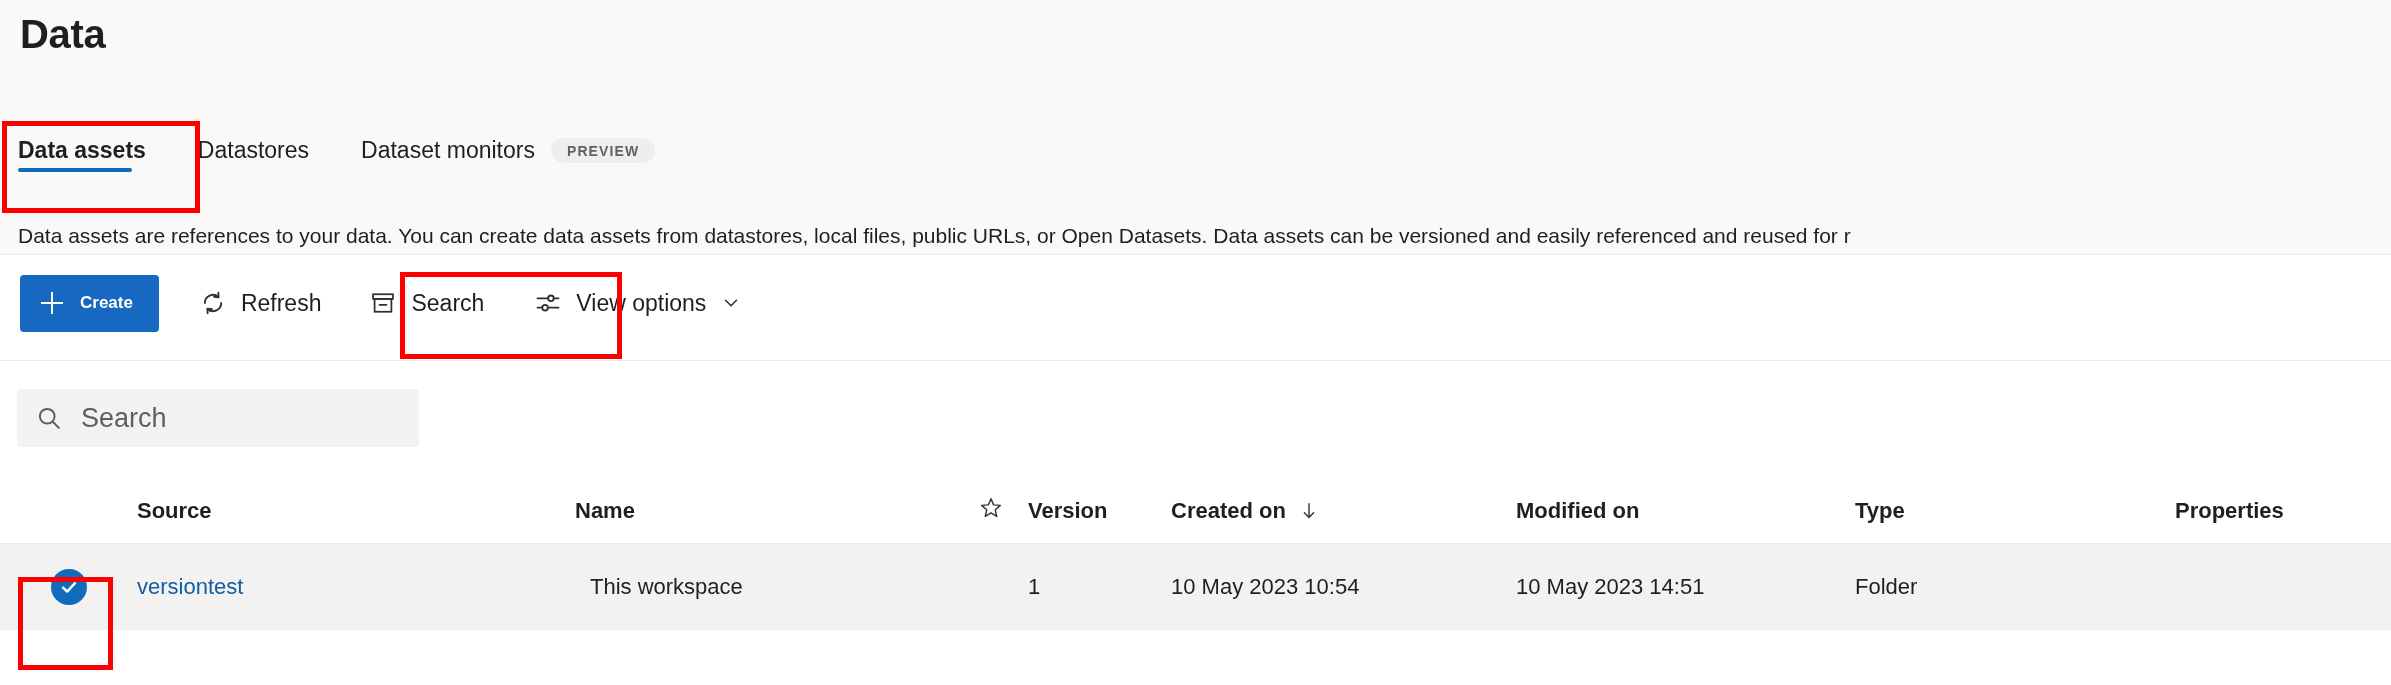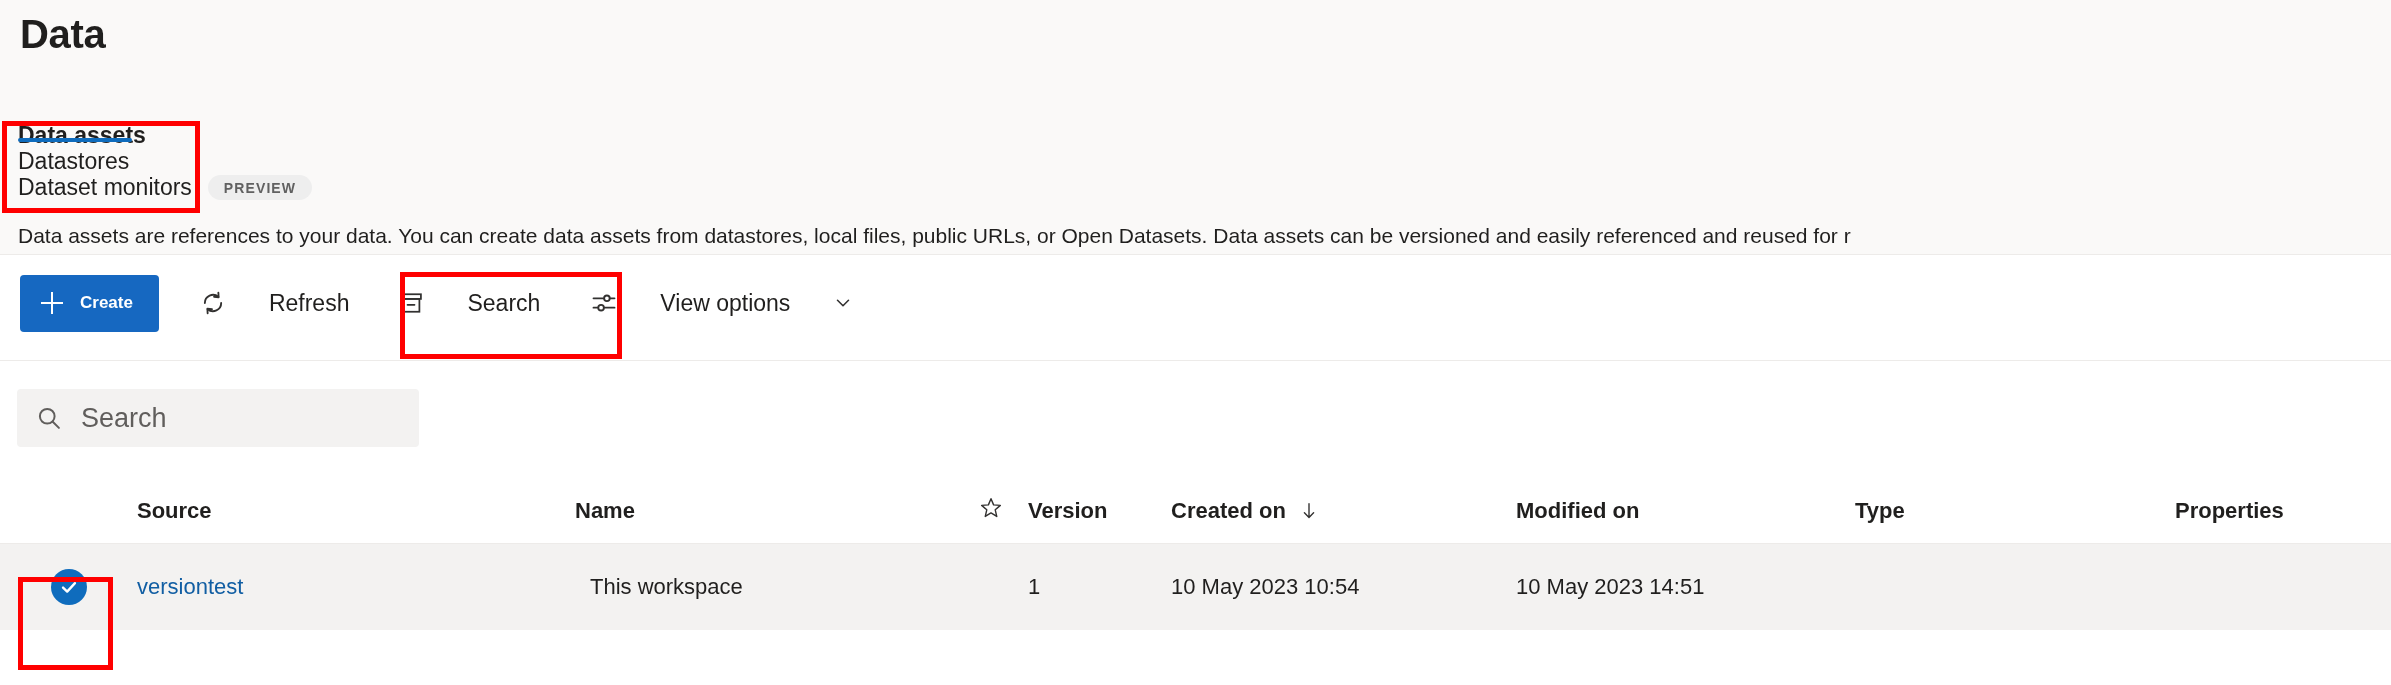--- a/index.html
+++ b/index.html
@@ -38,21 +38,20 @@
   }
 
   
   .tabs {
     position: absolute;
     left: 18px;
     top: 122px;
     display: flex;
     align-items: flex-start;
     height: 78px;
-    flex-direction: column;
   }
   .tab {
     position: relative;
     display: flex;
     align-items: center;
     height: 56px;
     margin-right: 52px;
     cursor: pointer;
     white-space: nowrap;
   }
@@ -132,21 +131,20 @@
   .cmd-btn {
     display: flex;
     align-items: center;
     height: 57px;
     padding: 0 16px;
     font-size: 23px;
     color: #201f1e;
     cursor: pointer;
     white-space: nowrap;
     background: transparent;
-    gap: 28px;
   }
   .cmd-btn .cmd-icon {
     display: inline-flex;
     align-items: center;
     justify-content: center;
     margin-right: 14px;
   }
   .cmd-btn .chev {
     margin-left: 14px;
     display: inline-flex;
@@ -426,20 +424,21 @@
       </div>
 
       <div class="cell col-name">
         <a class="asset-link" href="#">versiontest</a>
       </div>
 
       <div class="cell col-source">This workspace</div>
       <div class="cell col-version">1</div>
       <div class="cell col-created">10 May 2023 10:54</div>
       <div class="cell col-modified">10 May 2023 14:51</div>
+      <div class="cell col-type">Folder</div>
       <div class="cell col-props"></div>
     </div>
 
   </div>
 </div>
 
 <div class="annot" id="annot-tab"></div>
 <div class="annot" id="annot-archive"></div>
 <div class="annot" id="annot-check"></div>
 

